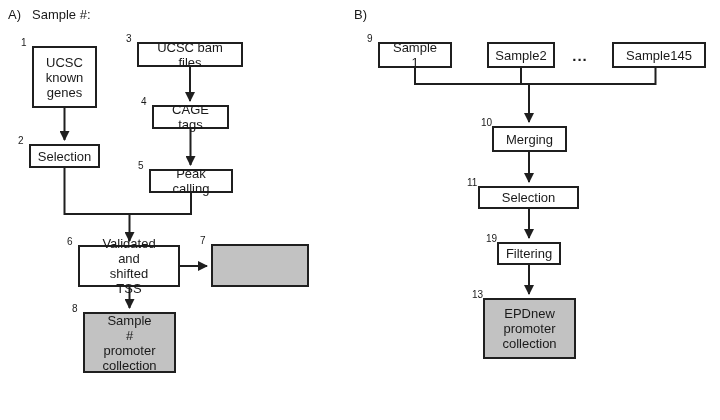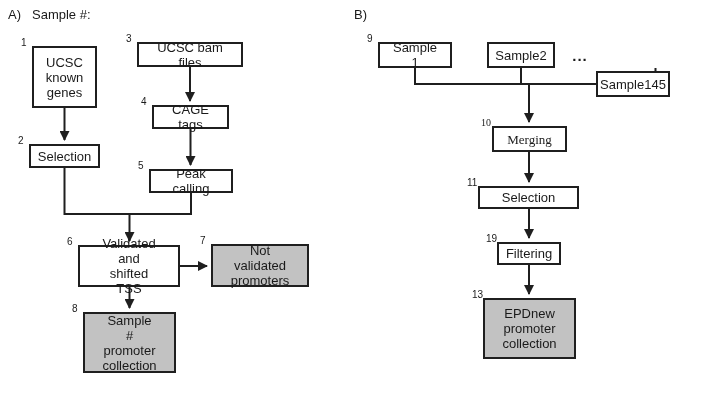--- a/index.html
+++ b/index.html
@@ -115,41 +115,40 @@
   <div class="node" style="left:149px; top:169px; width:84px; height:24px;">
     <span class="num">5</span>
     <span class="lbl">Peak calling</span>
   </div>
   <div class="node" style="left:78px; top:245px; width:102px; height:42px;">
     <span class="num">6</span>
     <span class="lbl">Validated and shifted TSS</span>
   </div>
   <div class="node shaded" style="left:211px; top:244px; width:98px; height:43px;">
     <span class="num">7</span>
-    <span class="lbl">Not validated promoters</span>
   </div>
   <div class="node shaded" style="left:83px; top:312px; width:93px; height:61px;">
     <span class="num">8</span>
     <span class="lbl">Sample # promoter collection</span>
   </div>
 
   <div class="panel-label" style="left:354px; top:7px;">B)</div>
 
   <div class="node" style="left:378px; top:42px; width:74px; height:26px;">
     <span class="num">9</span>
     <span class="lbl">Sample 1</span>
   </div>
   <div class="node" style="left:487px; top:42px; width:68px; height:26px;justify-content:center;">
     <span class="lbl">Sample2</span>
   </div>
   <div class="ellipsis" style="left:566px; top:42px; width:28px; height:26px;">...</div>
-  <div class="node" style="left:596px; top:42px; width:74px; height:26px;margin-top:29px;">
+  <div class="node" style="left:612px; top:42px; width:94px; height:26px;">
     <span class="lbl">Sample145</span>
   </div>
-  <div class="node" style="left:492px; top:126px; width:75px; height:26px;font-family:Liberation Serif, serif;">
+  <div class="node" style="left:492px; top:126px; width:75px; height:26px;">
     <span class="num">10</span>
     <span class="lbl">Merging</span>
   </div>
   <div class="node" style="left:478px; top:186px; width:101px; height:23px;">
     <span class="num">11</span>
     <span class="lbl">Selection</span>
   </div>
   <div class="node" style="left:497px; top:242px; width:64px; height:23px;">
     <span class="num">19</span>
     <span class="lbl">Filtering</span>

